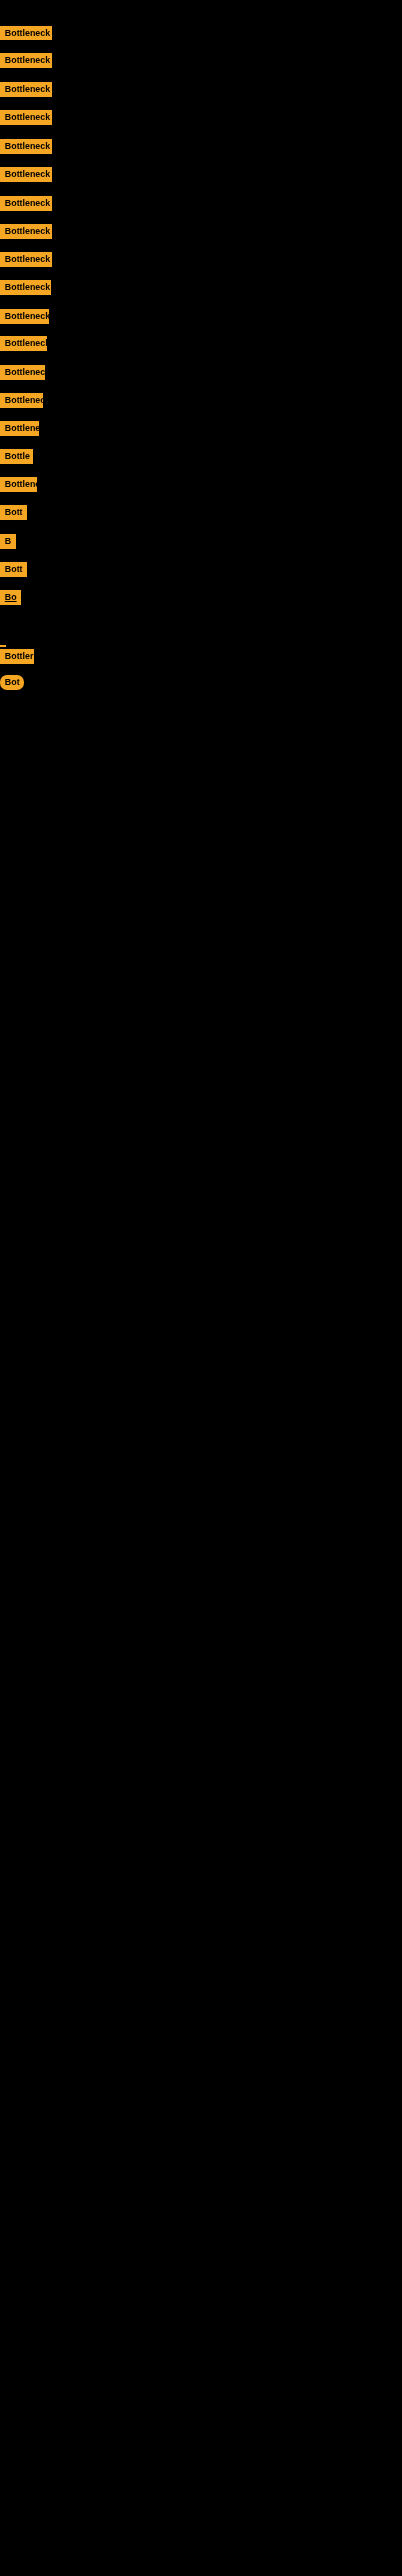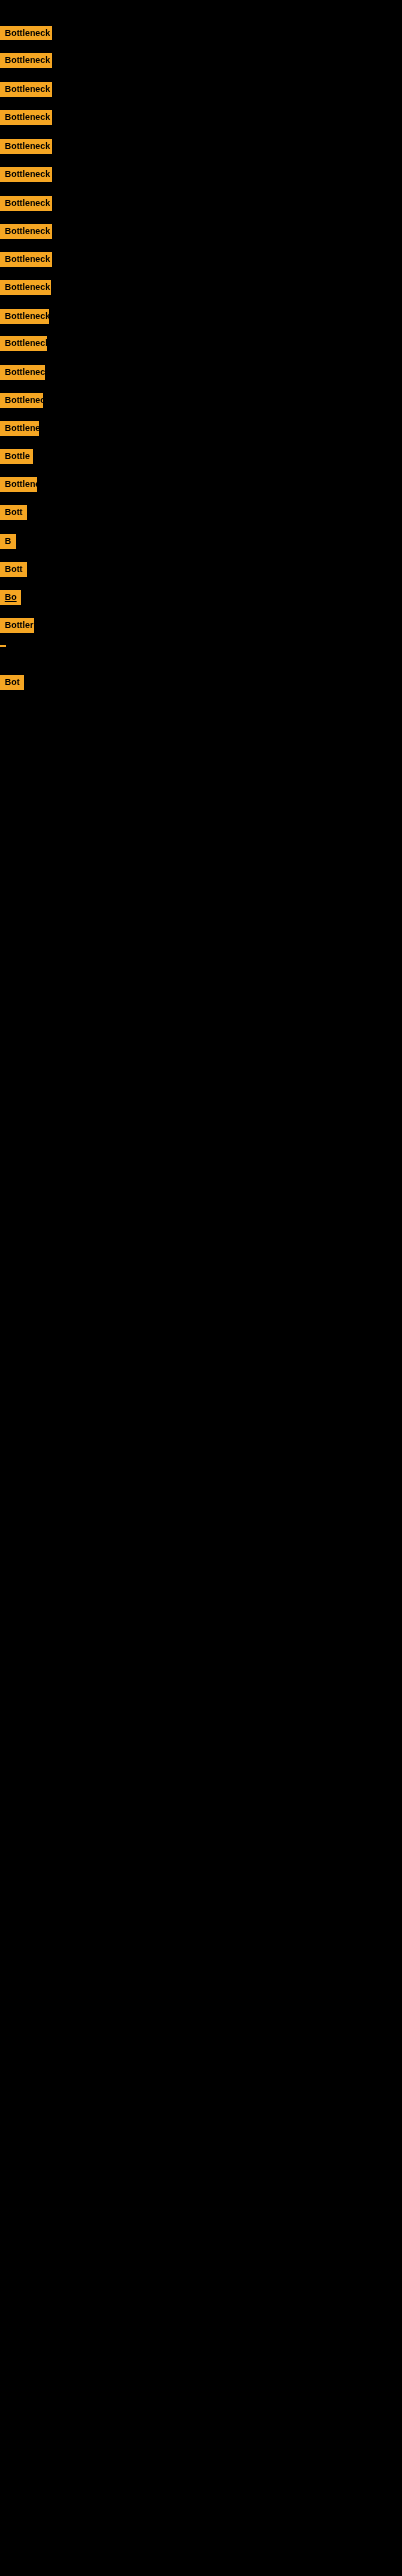--- a/index.html
+++ b/index.html
@@ -105,23 +105,23 @@
     </div>
     <div class="bar-row" style="top: 526px;">
       <div class="bottleneck-badge" style="max-width: 16px;">B</div>
     </div>
     <div class="bar-row" style="top: 554px;">
       <div class="bottleneck-badge" style="max-width: 27px;">Bott</div>
     </div>
     <div class="bar-row" style="top: 582px;">
       <div class="bottleneck-badge" style="max-width: 21px; text-decoration: underline;">Bo</div>
     </div>
-    <div class="bar-row" style="top: 610px;">
+    <div class="bar-row" style="top: 641px;">
       <div class="bottleneck-badge" style="max-width: 34px;">Bottler</div>
     </div>
     <div class="bar-row" style="top: 638px;">
       <div class="bar-line" style="width: 6.4px; height: 1.6px; background: rgb(245, 166, 35);"></div>
     </div>
     <div class="bar-row" style="top: 667px;">
-      <div class="bottleneck-badge" style="max-width: 26px;">Bot</div>
+      <div class="bottleneck-badge" style="max-width: 26px; border-radius: 7px;">Bot</div>
     </div>
   </div>
 
 
 </body></html>

